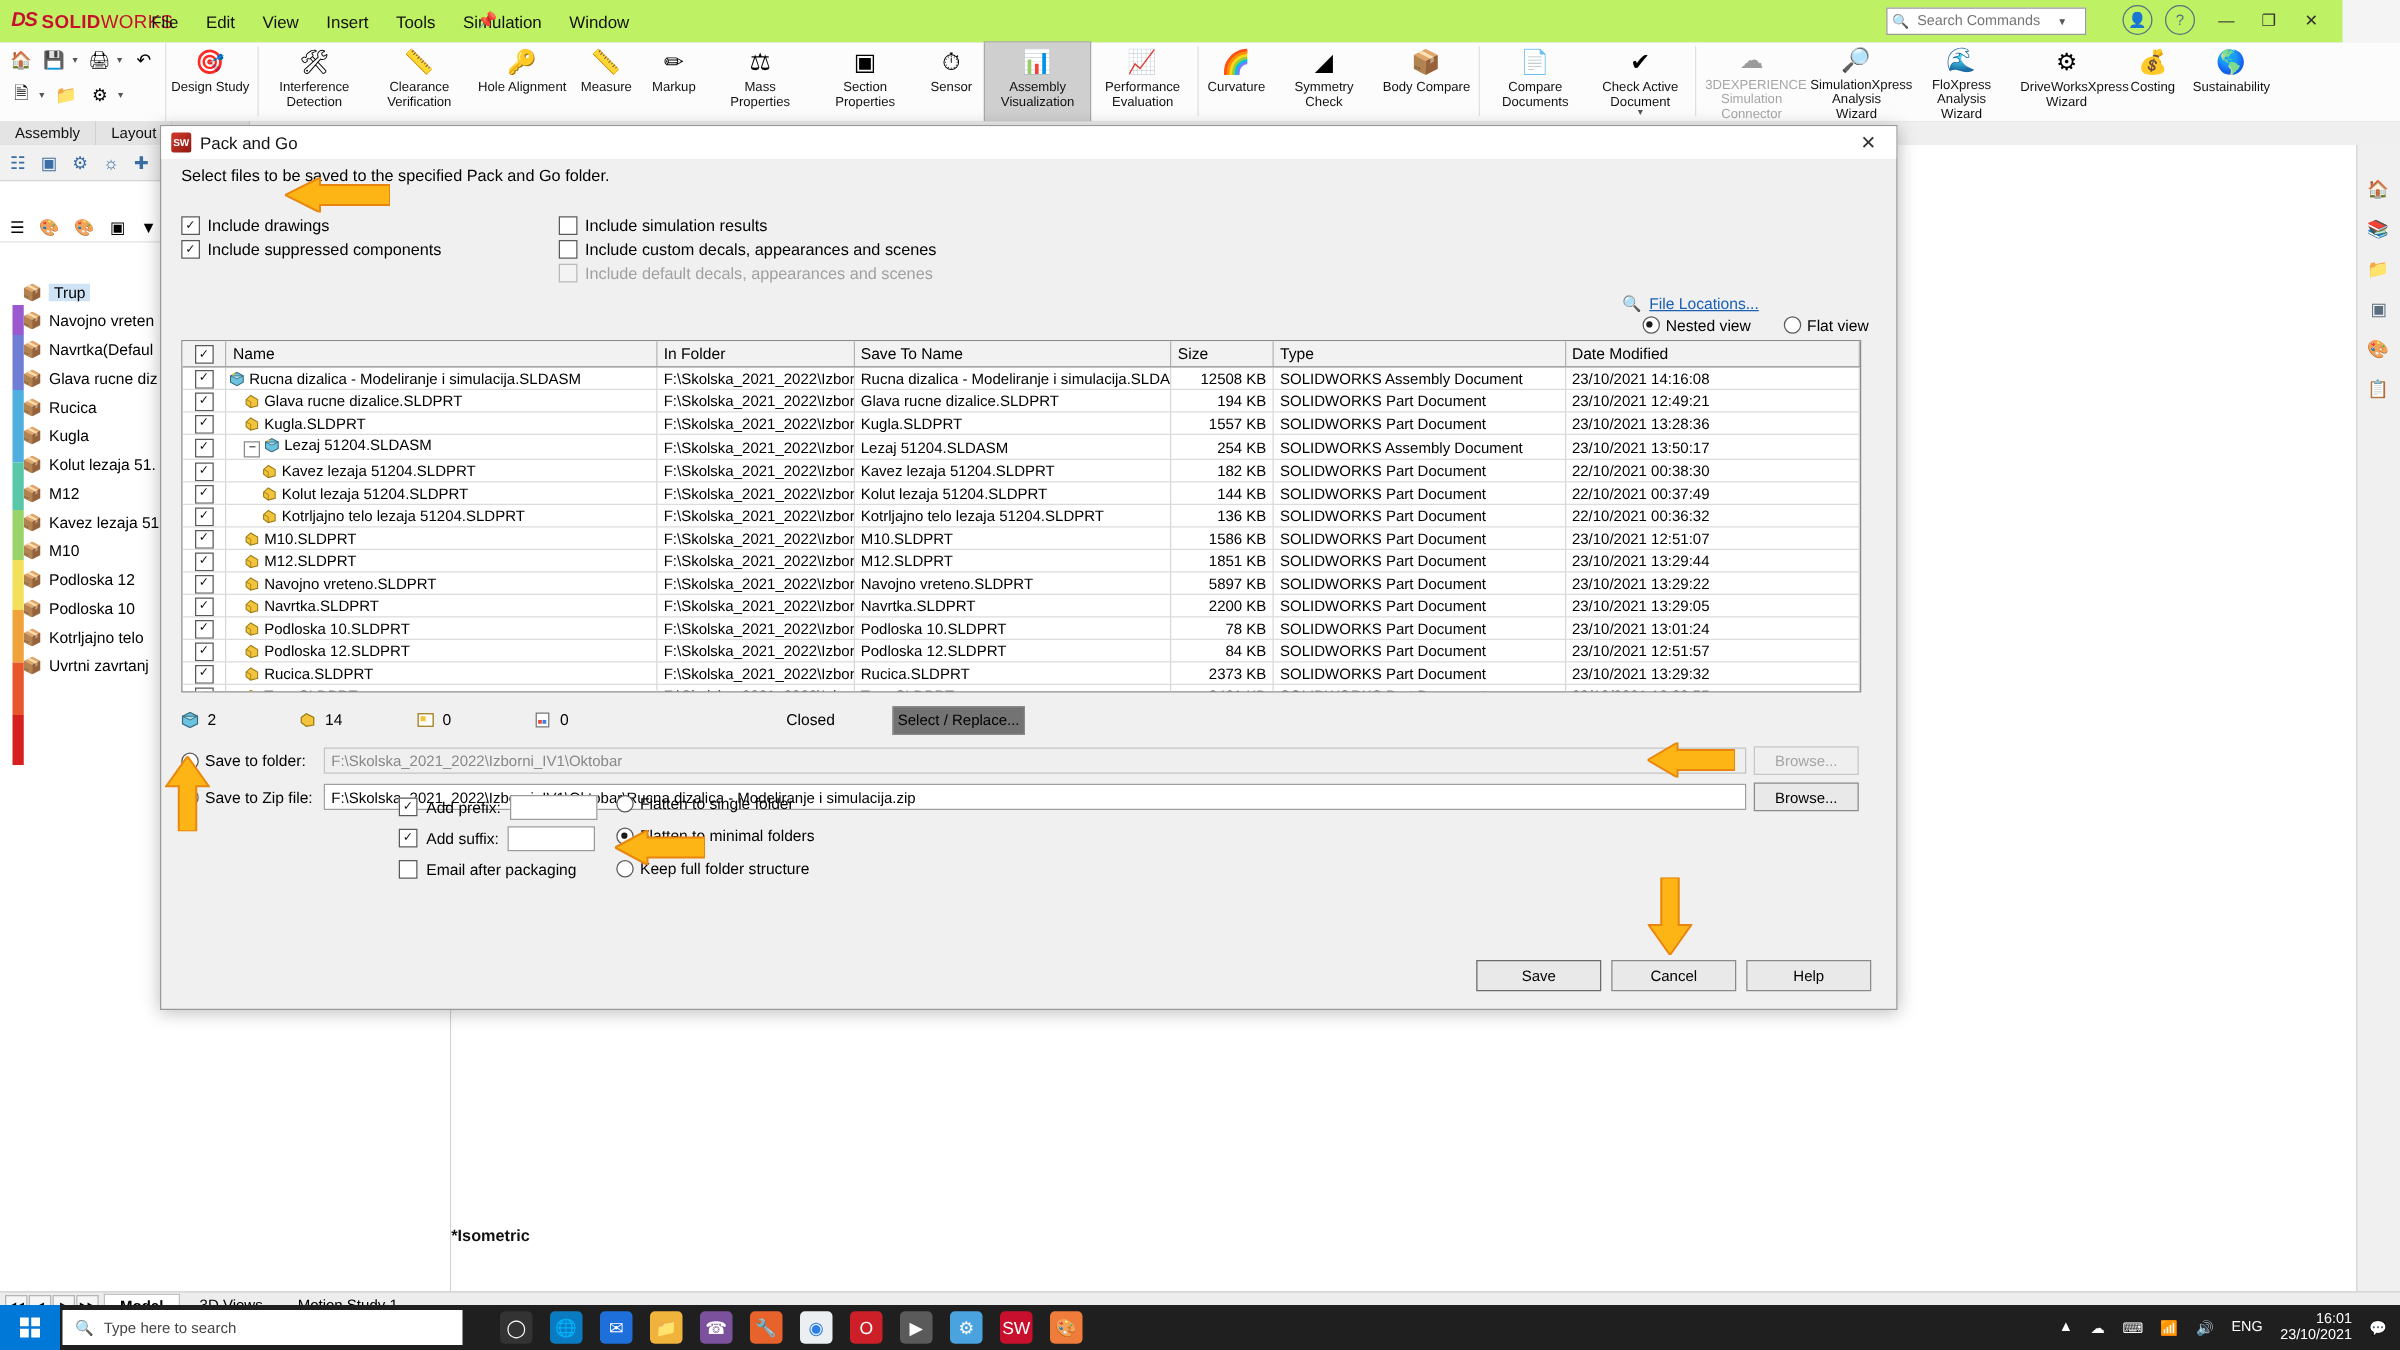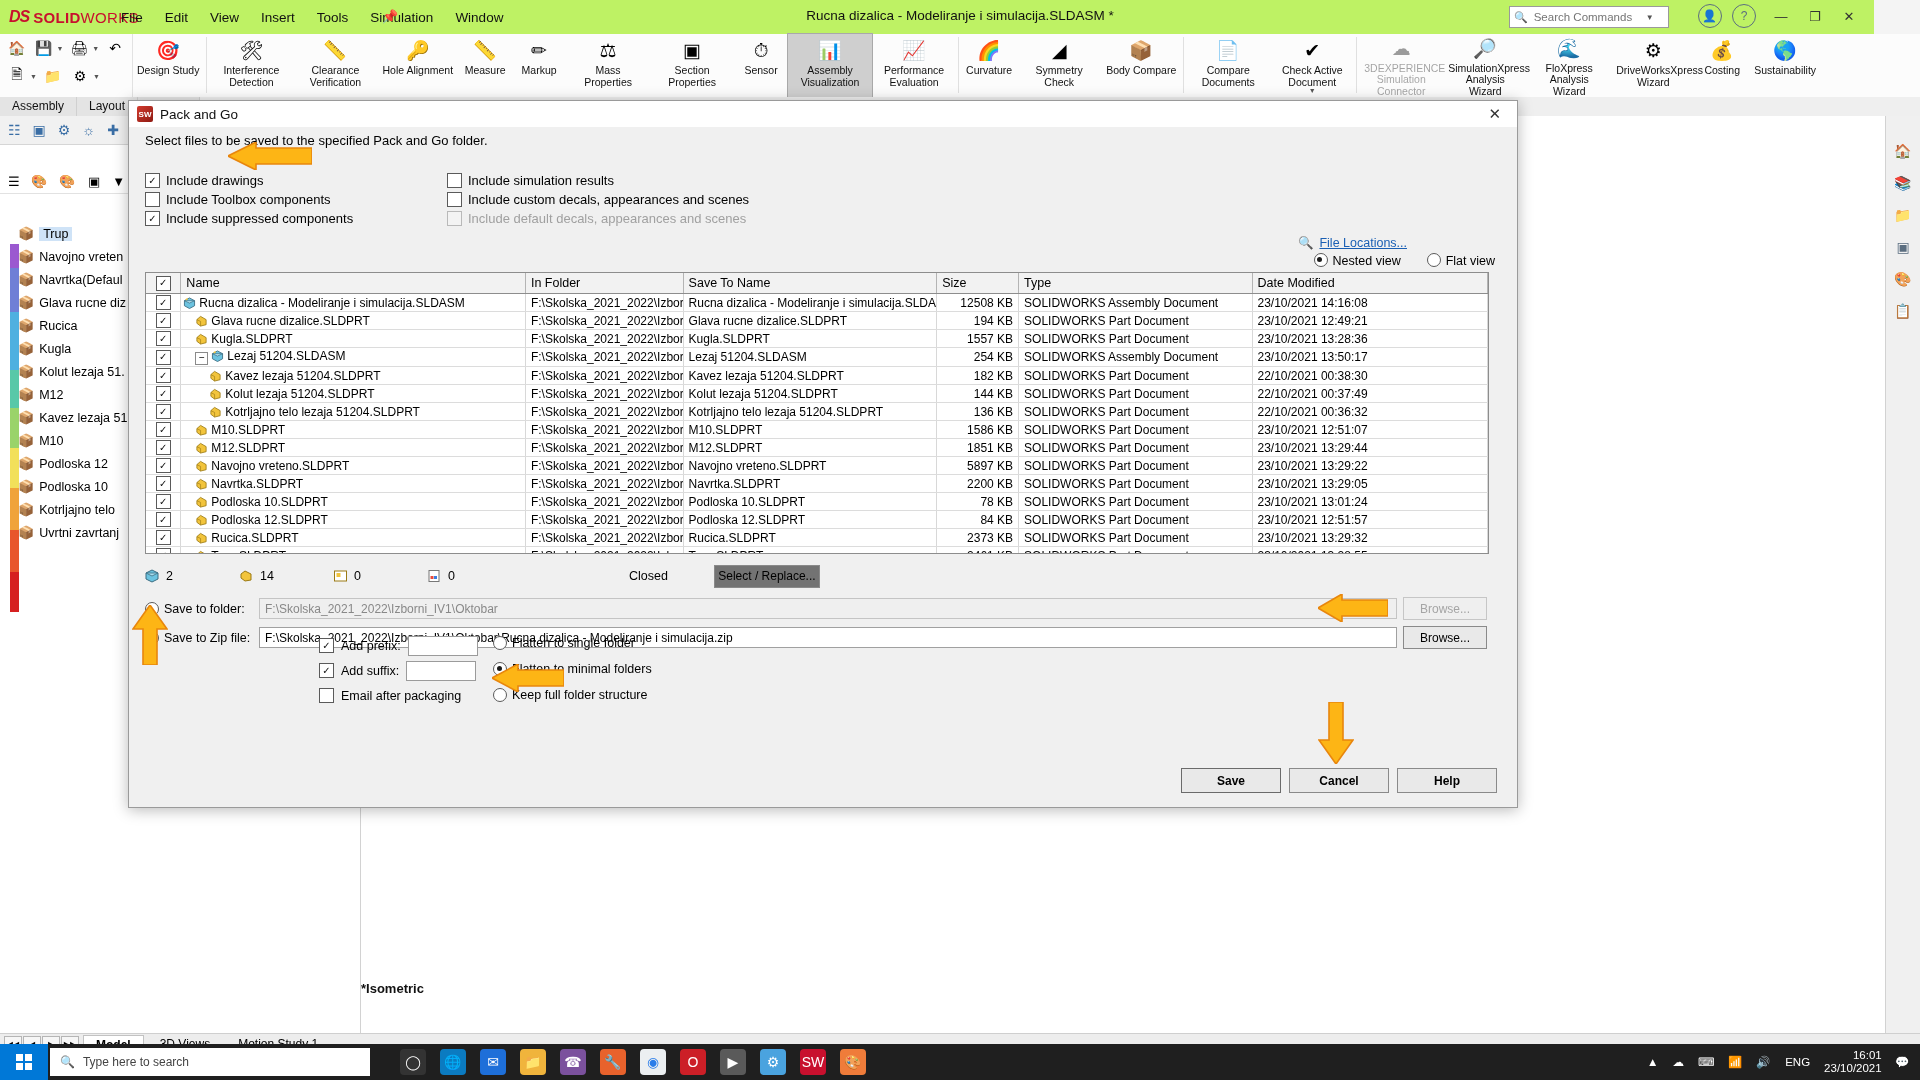--- a/index.html
+++ b/index.html
@@ -139,21 +139,21 @@
   .btn{height:21px;min-width:62px;border:1px solid #8a8a8a;background:#e9e9e9;font-size:12px;display:flex;align-items:center;justify-content:center;padding:0 10px;}
   .btn.dis{color:#a5a5a5;border-color:#c6c6c6;background:#efefef;}
 
   .prefixarea{position:absolute;left:190px;top:506px;width:250px;}
   .pf-row{display:flex;align-items:center;gap:7px;height:25px;font-size:12.5px;}
   .txtin{width:68px;height:18px;border:1px solid #9b9b9b;background:#fff;}
   .flatten{position:absolute;left:364px;top:503px;font-size:12.5px;}
   .flatten .fr{height:26px;display:flex;align-items:center;}
 
   .footbtns{position:absolute;right:20px;bottom:14px;display:flex;gap:8px;}
-  .footbtns .btn{min-width:78px;height:23px;font-weight:bold;}
+  .footbtns .btn{min-width:78px;height:23px;}
   .footbtns .btn.prim{border:1px solid #6b6b6b;}
 
   
   .arrow{position:absolute;pointer-events:none;}
   svg.arrowsvg{display:block;}
 </style>
 </head>
 <body>
 
 <div class="app">
@@ -166,21 +166,20 @@
     <div class="menubar">
       <div>File</div>
       <div>Edit</div>
       <div>View</div>
       <div>Insert</div>
       <div>Tools</div>
       <div>Simulation</div>
       <div>Window</div>
     </div>
     <div class="pin-icon">📌</div>
-    <div class="doc-title">Rucna dizalica - Modeliranje i simulacija.SLDASM *</div>
     <div class="searchbox">
       <span class="mag">🔍</span>
       <input placeholder="Search Commands" style="">
       <span class="caret">▼</span>
     </div>
     <div class="tb-icons">
       <div class="tb-ico">👤</div>
       <div class="tb-ico">?</div>
     </div>
     <div class="wincontrols">
@@ -482,24 +481,20 @@
       <div class="dlg-close">✕</div>
     </div>
     <div class="dlg-body">
 
       <div class="dlg-desc">Select files to be saved to the specified Pack and Go folder.</div>
 
       <div class="optgrid">
         <div class="chkrow">
           <span class="chk">✓</span>
           <span>Include drawings</span>
-        </div>
-        <div class="chkrow">
-          <span class="chk"></span>
-          <span>Include Toolbox components</span>
         </div>
         <div class="chkrow">
           <span class="chk">✓</span>
           <span>Include suppressed components</span>
         </div>
       </div>
 
       <div class="optgrid col2" style="left:318px;top:44px;width:420px;">
         <div class="chkrow">
           <span class="chk"></span>

